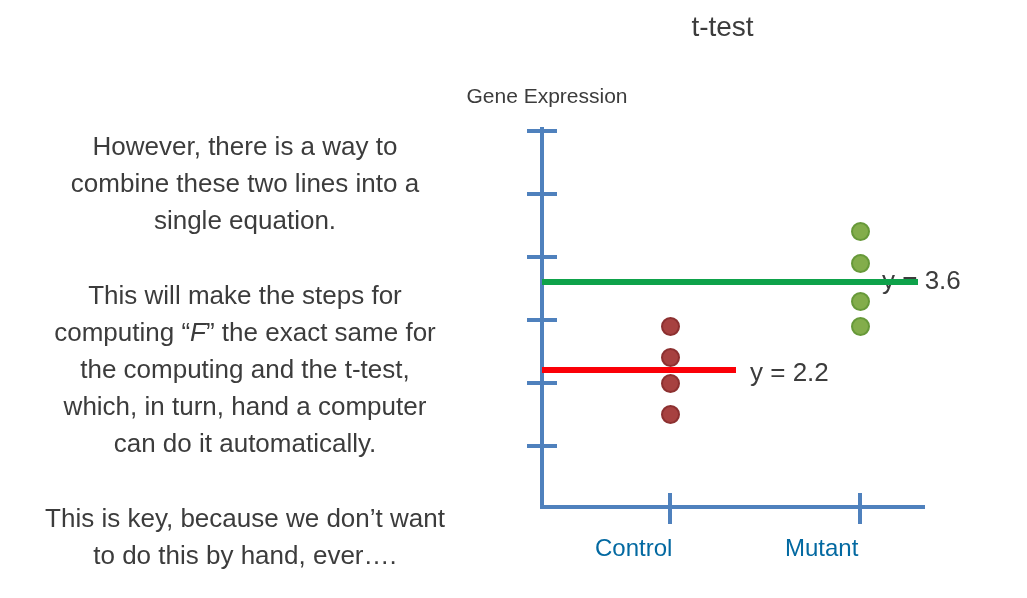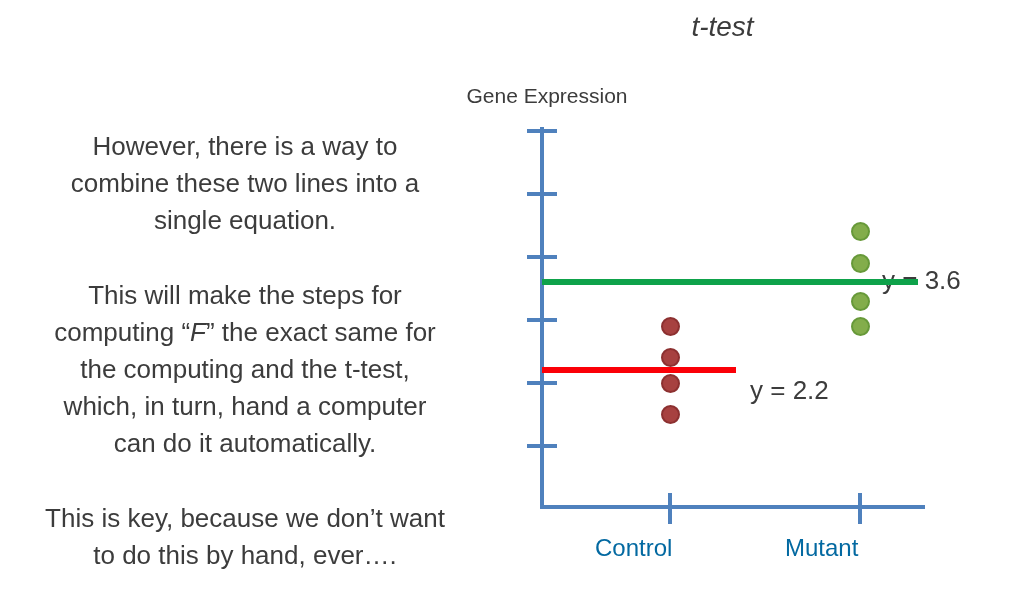--- a/index.html
+++ b/index.html
@@ -2,37 +2,37 @@
 <html><head>
 <meta charset="utf-8">
 <style>
   html,body{margin:0;padding:0;background:#ffffff;}
   .slide{
     position:relative;width:1027px;height:598px;background:#ffffff;overflow:hidden;
     font-family:"Liberation Sans",sans-serif;color:#3c3c3c;
   }
   .chart-title{
     position:absolute;left:530px;top:11px;width:385px;text-align:center;
-    font-size:28px;color:#3c3c3c;font-style:italic;
+    font-size:28px;color:#3c3c3c;
   }
   .left-text{
     position:absolute;left:10px;top:128px;width:470px;text-align:center;
     font-size:26px;line-height:37px;color:#3c3c3c;
   }
   .para{margin:0 0 38px 0;padding:0;}
   .ln{display:block;white-space:nowrap;}
   .fit{font-style:italic;}
   #chart{position:absolute;left:0;top:0;width:882px;height:598px;}
   .ylab{
     position:absolute;left:447px;top:84px;width:200px;text-align:center;
     font-size:21px;color:#3c3c3c;
   }
   .mean-label{position:absolute;font-size:26px;color:#3c3c3c;white-space:nowrap;}
   .ml36{left:882px;top:265px;}
-  .ml22{left:750px;top:375px;}
+  .ml22{left:750px;top:357px;}
   .xlab{position:absolute;top:534px;width:150px;text-align:left;font-size:24px;color:#0369a1;}
   .xc{left:595px;}
   .xm{left:785px;}
   .axis,.tick,.meanline,.dot{position:absolute;}
   .dot{width:19px;height:19px;border-radius:50%;box-sizing:border-box;border:2.5px solid;}
 </style>
 </head>
 <body>
 
 <div class="slide">

